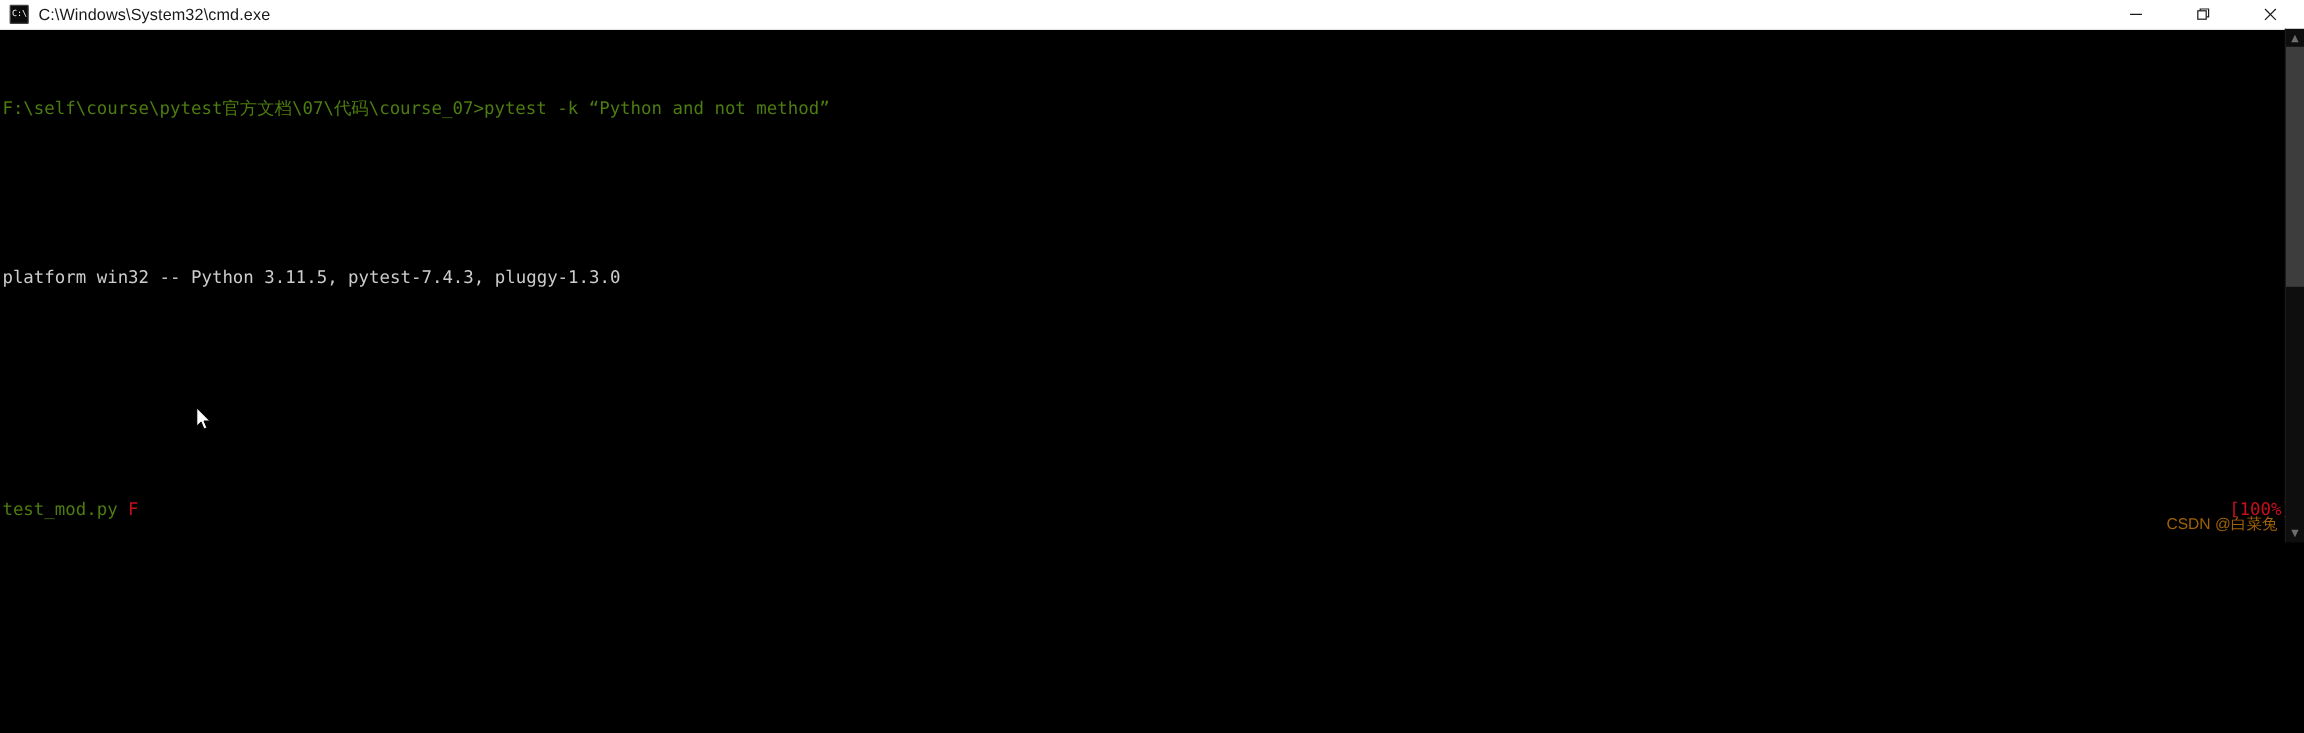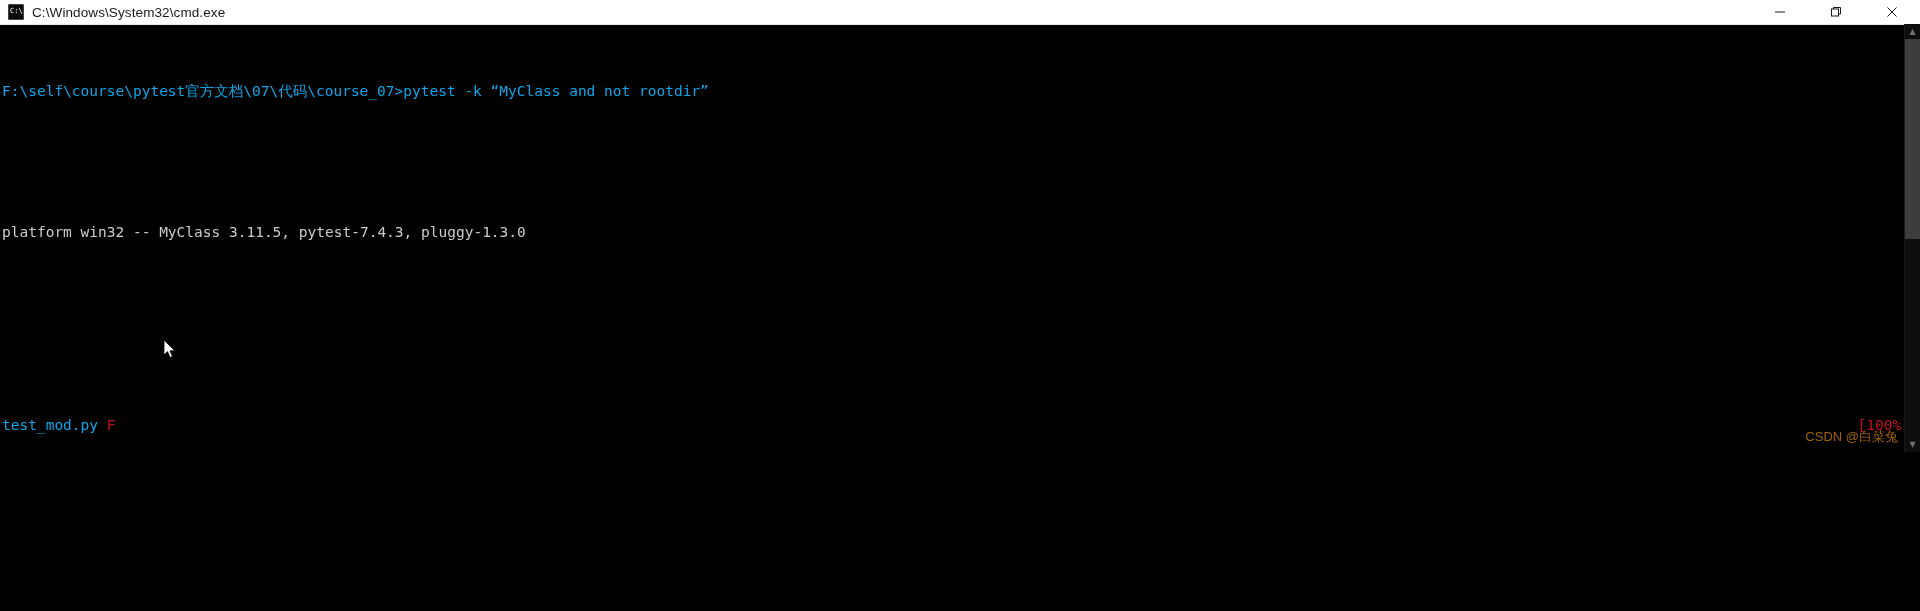--- a/index.html
+++ b/index.html
@@ -92,21 +92,21 @@
     letter-spacing: 0px;
   }
   .line {
     white-space: pre;
     height: 17.6px;
     overflow: hidden;
   }
   .blank { height: 17.6px; }
 
   
-  .c-white  { color: #0ea5e9; }
+  .c-white  { color: #4d7c0f; }
   .c-red    { color: #c50f1f; }
 
   .right-float { float: right; padding-right: 10px; }
 
   
   .scrollbar {
     position: absolute;
     right: 0;
     top: 24px;
     bottom: 0;
@@ -175,25 +175,25 @@
         <svg width="12" height="12" viewBox="0 0 12 12">
           <line x1="1.5" y1="1.5" x2="10.5" y2="10.5" stroke="#1a1a1a" stroke-width="1"></line>
           <line x1="10.5" y1="1.5" x2="1.5" y2="10.5" stroke="#1a1a1a" stroke-width="1"></line>
         </svg>
       </div>
     </div>
   </div>
 
   <div class="console">
 
-    <div class="line"><span class="c-white">F:\self\course\pytest官方文档\07\代码\course_07&gt;</span><span class="c-white">pytest -k “MyClass and not rootdir”</span></div>
-
-    <div class="blank"></div>
-
-    <div class="line">platform win32 -- MyClass 3.11.5, pytest-7.4.3, pluggy-1.3.0</div>
+    <div class="line"><span class="c-white">F:\self\course\pytest官方文档\07\代码\course_07&gt;</span><span class="c-white">pytest -k “Python and not method”</span></div>
+
+    <div class="blank"></div>
+
+    <div class="line">platform win32 -- Python 3.11.5, pytest-7.4.3, pluggy-1.3.0</div>
 
     <div class="blank"></div>
     <div class="blank"></div>
 
     <div class="line"><span class="right-float c-red">[100%]</span><span class="c-white">test_mod.py </span><span class="c-red">F</span></div>
 
     <div class="blank"></div>
 
     
 

